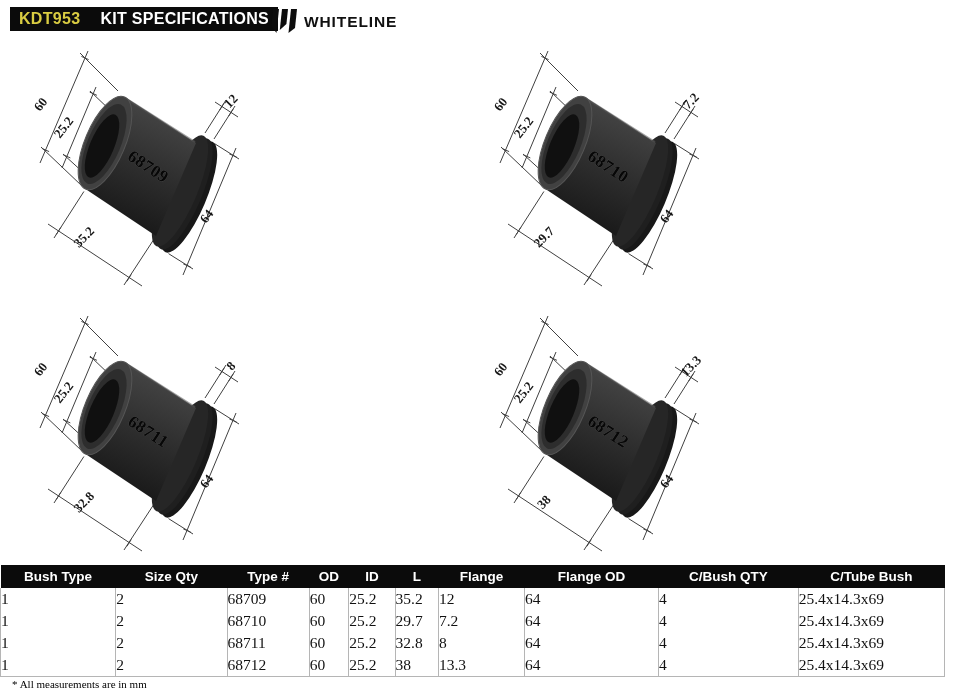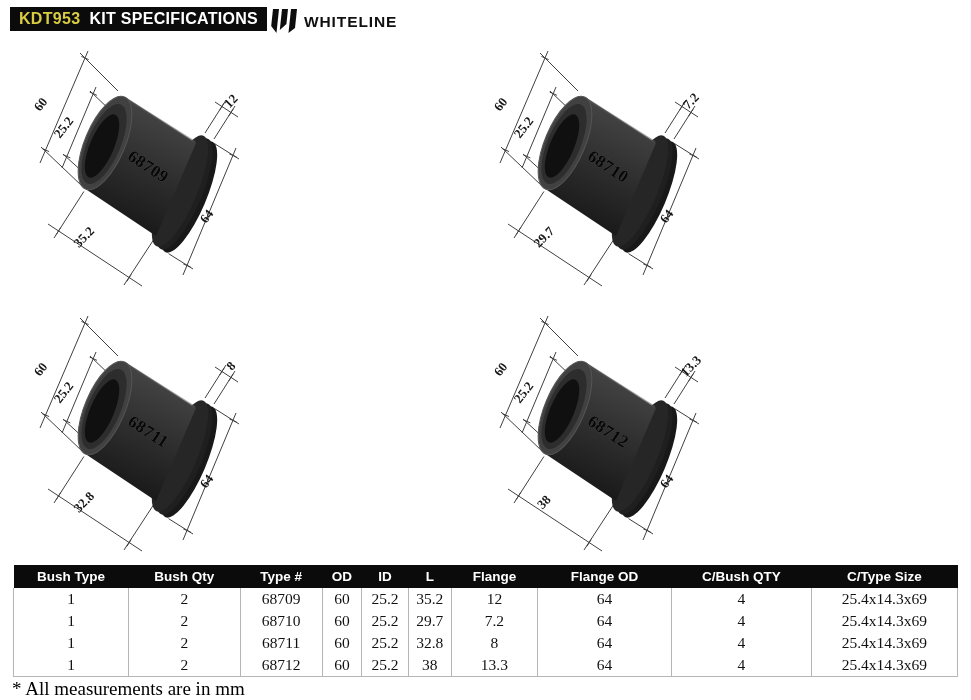--- a/index.html
+++ b/index.html
@@ -2,39 +2,39 @@
 <html><head>
 <meta charset="utf-8">
 <style>
   html,body{margin:0;padding:0;background:#fff;}
   .page{position:relative;width:971px;height:700px;background:#ffffff;overflow:hidden;
         font-family:"Liberation Sans",sans-serif;}
   
   .title-bar{position:absolute;left:10px;top:7px;background:#0b0b0b;color:#fff;
              font-weight:bold;font-size:16px;line-height:24px;height:24px;
              padding:0 9px;letter-spacing:.3px;white-space:nowrap;}
-  .kit-code{color:#d9cc42;margin-right:9px;}
+  .kit-code{color:#d9cc42;margin-right:20px;}
   .brand{position:absolute;left:271px;top:9px;display:flex;align-items:center;gap:7px;}
   .brand-name{font-weight:bold;font-size:15.5px;letter-spacing:.9px;color:#101010;}
   
   .diagram-canvas{position:absolute;left:0;top:0;}
   .dim{font-family:"Liberation Serif",serif;font-weight:bold;font-size:13px;fill:#171717;}
   .pn{font-family:"Liberation Serif",serif;font-weight:bold;font-size:17px;fill:#070707;
       letter-spacing:.5px;stroke:#4d4d4d;stroke-width:.5px;paint-order:stroke;}
   .dimline{stroke:#404040;stroke-width:1;fill:none;}
   
-  .spec-table{position:absolute;left:13px;top:565px;width:945px;border-collapse:collapse;
-              table-layout:fixed;text-align:center;}
+  .spec-table{position:absolute;left:0;top:565px;width:945px;border-collapse:collapse;
+              table-layout:fixed;}
   .spec-table th{background:#0b0b0b;color:#ffffff;font-size:13.5px;font-weight:bold;
                  height:23px;padding:0;white-space:nowrap;}
   .spec-table td{font-family:"Liberation Serif",serif;font-size:15.5px;color:#111;
                  height:22px;padding:0;border-left:1px solid #b5b5b5;border-right:1px solid #b5b5b5;}
   .spec-table tbody tr:last-child td{border-bottom:1px solid #b5b5b5;}
   .footnote{position:absolute;left:12px;top:678px;font-family:"Liberation Serif",serif;
-            font-size:19px;color:#000;}
+            font-size:11px;color:#000;}
 </style>
 </head>
 <body>
 
 <div class="page">
 
   <div class="title-bar">
     <span class="kit-code">KDT953</span><span>KIT SPECIFICATIONS</span>
   </div>
 
@@ -155,29 +155,29 @@
         <col style="width:4.9%">
         <col style="width:4.6%">
       <col style="width:9.1%">
         <col style="width:14.2%">
         <col style="width:14.8%">
       <col style="width:15.5%">
     </colgroup>
     <thead>
       <tr>
         <th>Bush Type</th>
-        <th>Bush Qty</th>
+        <th>Size Qty</th>
         <th>Type #</th>
         <th>OD</th>
         <th>ID</th>
         <th>L</th>
         <th>Flange</th>
         <th>Flange OD</th>
         <th>C/Bush QTY</th>
-        <th>C/Type Size</th>
+        <th>C/Tube Bush</th>
       </tr>
     </thead>
     <tbody>
       <tr>
         <td>1</td>
         <td>2</td>
         <td>68709</td>
         <td>60</td>
         <td>25.2</td>
         <td>35.2</td>

